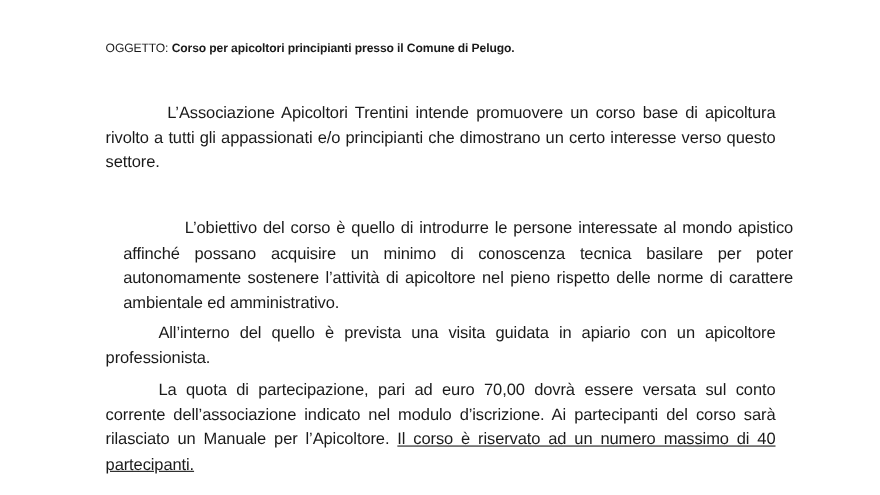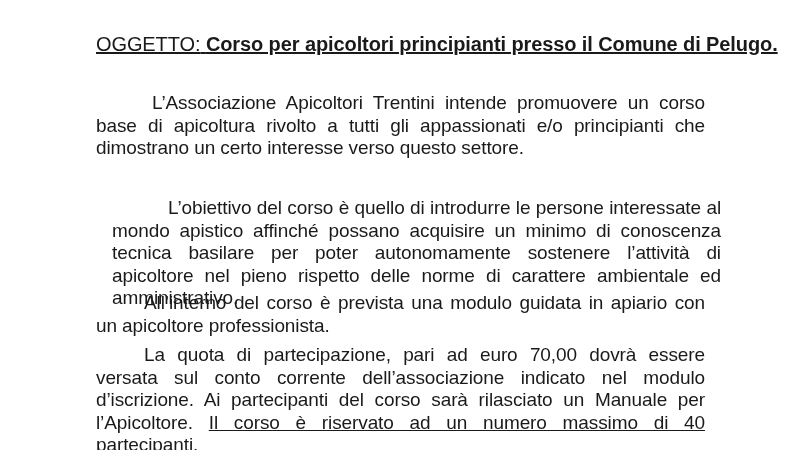--- a/index.html
+++ b/index.html
@@ -18,37 +18,36 @@
   .page {
     position: absolute;
     left: 96px;
     top: 0;
     width: 609px;
   }
   .subject {
     position: absolute;
     top: 34px;
     left: 0;
-    font-size: 20px;
+    font-size: 11px;
     line-height: 20px;
     white-space: nowrap;
     letter-spacing: -0.1px;
-    text-decoration: underline;
   }
   .subject .label {
     color: #1a1a1a;
   }
   .subject .title {
     font-weight: bold;
   }
   .para {
     position: absolute;
     left: 0;
     width: 609px;
-    font-size: 19px;
+    font-size: 15px;
     line-height: 22.5px;
     text-align: justify;
     text-indent: 56px;
     letter-spacing: -0.1px;
   }
   .p1 { top: 92px; text-indent: 56px; }
   .p2 { top: 181px; text-indent: 56px; }
   .p3 { top: 292px; text-indent: 48px; }
   .p4 { top: 344px; text-indent: 48px; }
   .underlined {
@@ -62,17 +61,17 @@
 
   <div class="subject">
     <span class="label">OGGETTO:</span>
     <span class="title">Corso per apicoltori principianti presso il Comune di Pelugo.</span>
   </div>
 
   <p class="para p1" style="margin:0">L’Associazione Apicoltori Trentini intende promuovere un corso base di apicoltura rivolto a tutti gli appassionati e/o principianti che dimostrano un certo interesse verso questo settore.</p>
 
   <p class="para p2" style="margin:16px">L’obiettivo del corso è quello di introdurre le persone interessate al mondo apistico affinché possano acquisire un minimo di conoscenza tecnica basilare per poter autonomamente sostenere l’attività di apicoltore nel pieno rispetto delle norme di carattere ambientale ed amministrativo.</p>
 
-  <p class="para p3" style="margin:0">All’interno del corso è prevista una modulo guidata in apiario con un apicoltore professionista.</p>
+  <p class="para p3" style="margin:0">All’interno del quello è prevista una visita guidata in apiario con un apicoltore professionista.</p>
 
   <p class="para p4" style="margin:0"><span>La quota di partecipazione, pari ad euro 70,00 dovrà essere versata sul conto corrente dell’associazione indicato nel modulo d’iscrizione. Ai partecipanti del corso sarà rilasciato un Manuale per l’Apicoltore. </span><span class="underlined">Il corso è riservato ad un numero massimo di 40 partecipanti.</span></p>
 
 </div>
 
 </body></html>

